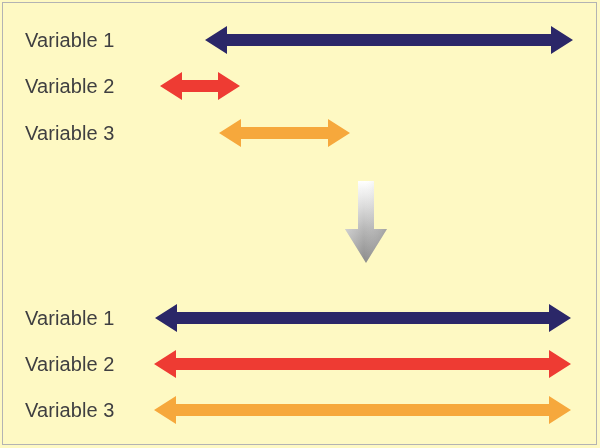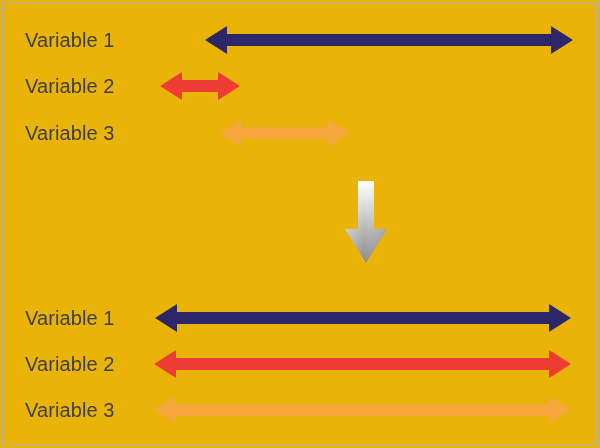--- a/index.html
+++ b/index.html
@@ -7,21 +7,21 @@
     padding: 0;
     background: #ffffff;
   }
   body {
     font-family: "Liberation Sans", sans-serif;
   }
   #canvas {
     position: relative;
     width: 600px;
     height: 448px;
-    background: #eab308;
+    background: #fef9c3;
     overflow: hidden;
   }
   .frame-border {
     position: absolute;
     left: 2px;
     top: 2px;
     width: 595px;
     height: 443px;
     border: 1px solid #b3b3b3;
     box-sizing: border-box;

